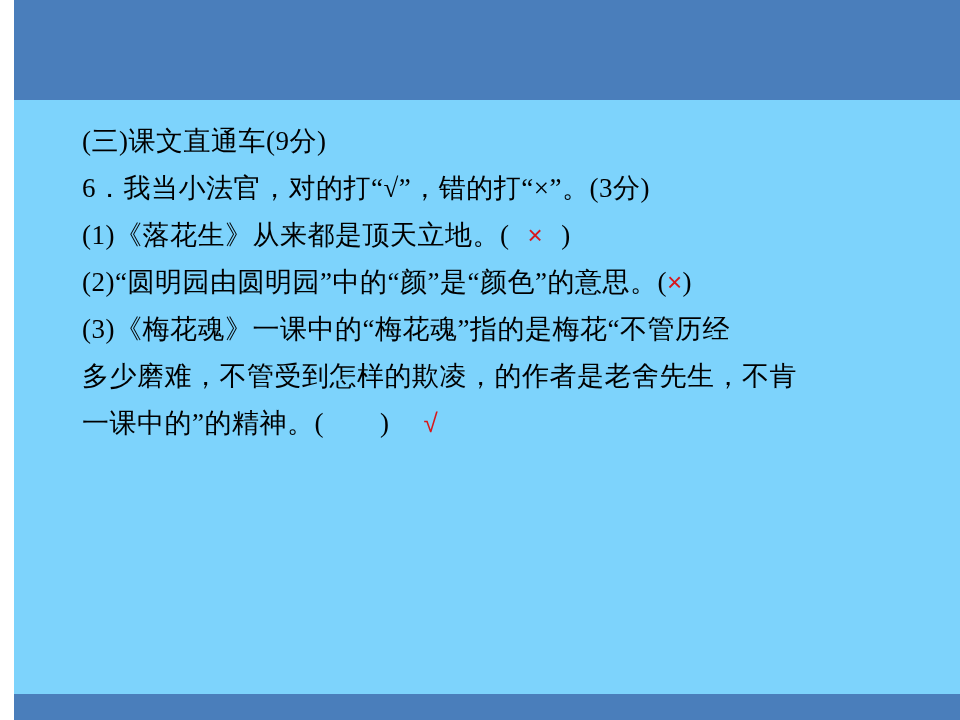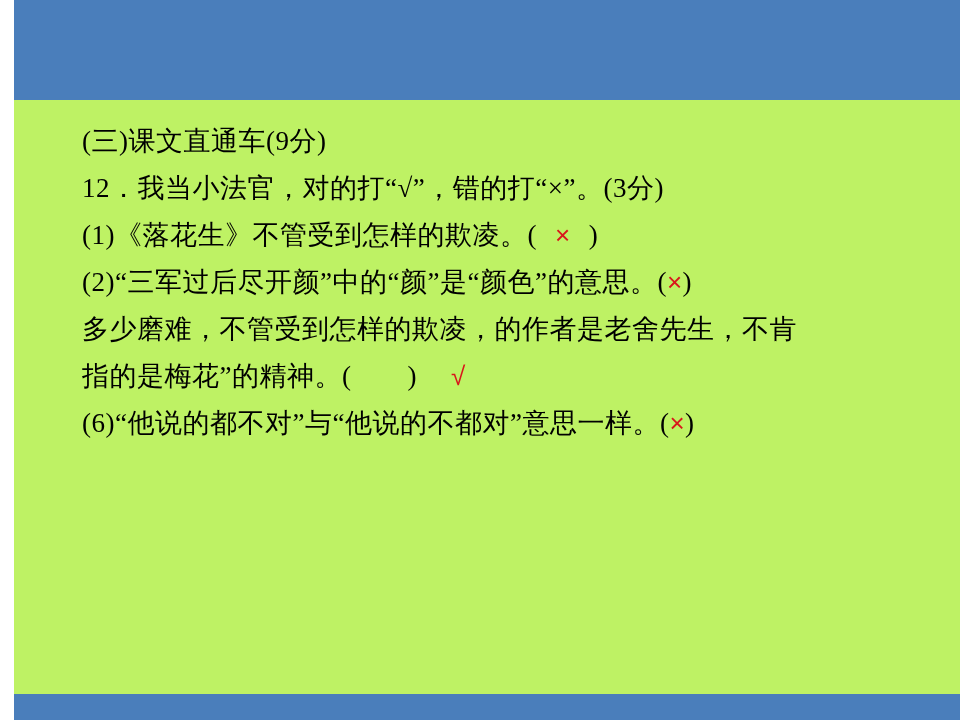--- a/index.html
+++ b/index.html
@@ -10,21 +10,21 @@
     width: 960px;
     height: 720px;
     background: #ffffff;
     font-family: "Liberation Serif", "DejaVu Serif", serif;
     overflow: hidden;
   }
   .slide {
     position: relative;
     width: 960px;
     height: 720px;
-    background: #bef264;
+    background: #7dd3fc;
     box-sizing: border-box;
   }
   .band-left {
     position: absolute;
     left: 0;
     top: 0;
     width: 14px;
     height: 720px;
     background: #ffffff;
   }
@@ -79,37 +79,37 @@
 <div class="slide">
 
   <div class="band-left"></div>
   <div class="band-top"></div>
   <div class="band-bottom"></div>
 
   <div class="content">
 
     <div class="line title">(三)课文直通车(9分)</div>
 
-    <div class="line">12．我当小法官，对的打“√”，错的打“×”。(3分)</div>
+    <div class="line">6．我当小法官，对的打“√”，错的打“×”。(3分)</div>
 
     <div class="line">
-      <span>(1)</span><span>《落花生》不管受到怎样的欺凌。(</span><span class="gap-sm"></span><span class="mark">×</span><span class="gap-sm"></span><span>)</span>
+      <span>(1)</span><span>《落花生》从来都是顶天立地。(</span><span class="gap-sm"></span><span class="mark">×</span><span class="gap-sm"></span><span>)</span>
     </div>
 
     <div class="line">
-      <span>(2)</span><span>“三军过后尽开颜”中的“颜”是“颜色”的意思。(</span><span class="mark">×</span><span>)</span>
+      <span>(2)</span><span>“圆明园由圆明园”中的“颜”是“颜色”的意思。(</span><span class="mark">×</span><span>)</span>
     </div>
 
+    <div class="line">
+      <span>(3)</span><span>《梅花魂》一课中的“梅花魂”指的是梅花“不管历经</span>
+    </div>
     <div class="line sub-line">
       <span>多少磨难，不管受到怎样的欺凌，的作者是老舍先生，不肯</span>
     </div>
     <div class="line sub-line">
-      <span>指的是梅花”的精神。(</span><span class="gap-lg"></span><span>)</span><span class="gap-md"></span><span class="mark">√</span>
+      <span>一课中的”的精神。(</span><span class="gap-lg"></span><span>)</span><span class="gap-md"></span><span class="mark">√</span>
     </div>
 
 
 
-    <div class="line">
-      <span>(6)</span><span>“他说的都不对”与“他说的不都对”意思一样。(</span><span class="mark">×</span><span>)</span>
-    </div>
 
   </div>
 </div>
 
 </body></html>

